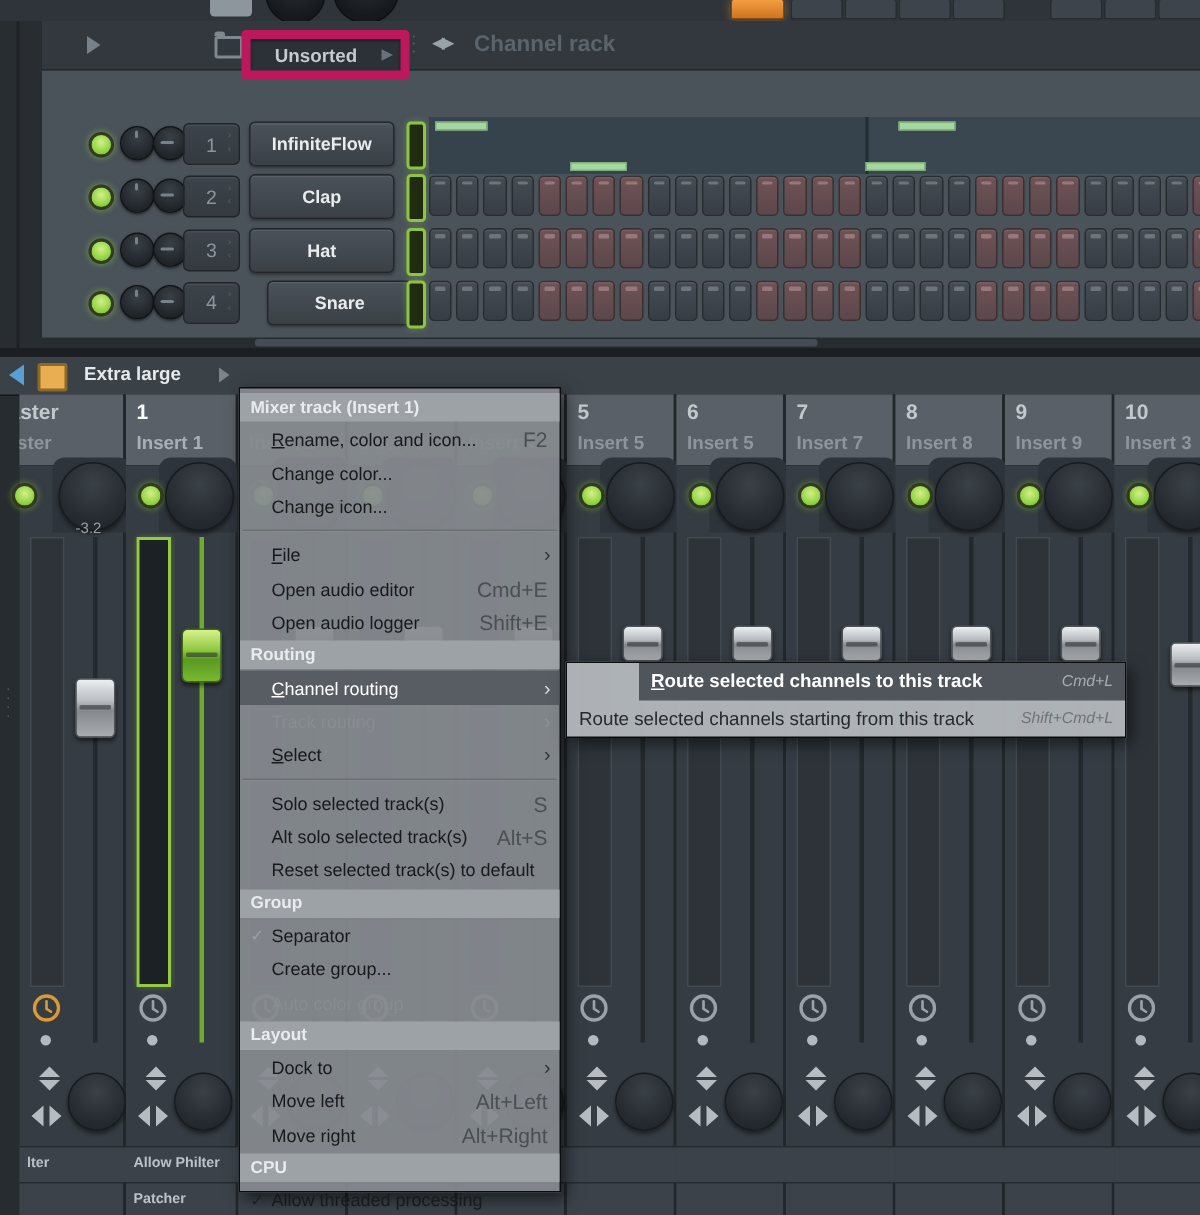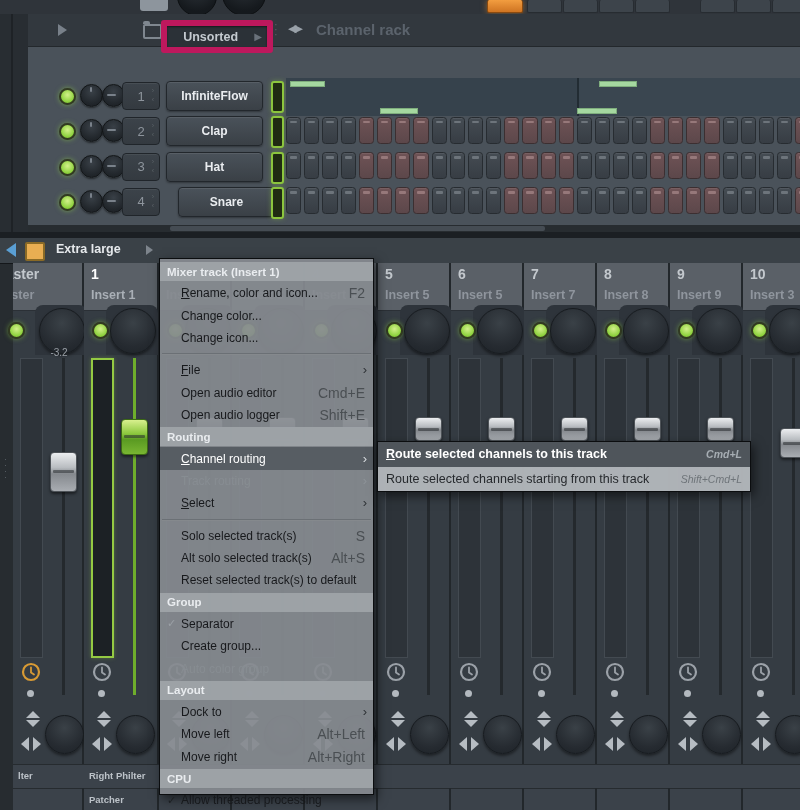--- a/index.html
+++ b/index.html
@@ -122,22 +122,22 @@
   .mi.hl{background:#575d63;color:#fff;} .mi.hl .arr{color:#d7dbdf;}
   .msep{height:1px;background:#6b7075;border-bottom:1px solid rgba(255,255,255,.18);margin:4px 2px;}
   .mi u{text-decoration:underline;}
 
   
   .sub{left:377px;top:441px;width:374px;height:51px;background:rgba(178,182,186,.97);
     border:1px solid #0b0d0f;box-shadow:3px 4px 10px rgba(0,0,0,.55);box-sizing:border-box;z-index:30;}
   .smi{height:24.5px;display:flex;align-items:center;padding:0 8px;font-size:12.5px;color:#26292d;}
   .smi .lbl{flex:1;white-space:nowrap;overflow:hidden;}
   .smi .sc{font-style:italic;font-size:10.5px;color:#6e7479;}
-  .smi.hl{background:#4f555b;color:#fff;font-weight:bold;}
-  .smi.hl .sc{color:#a6adb3;font-weight:bold;}
+  .smi.hl{background:#4f555b;color:#fff;font-weight:bold;margin-left:48px;}
+  .smi.hl .sc{color:#a6adb3;font-weight:normal;}
 </style>
 </head>
 <body>
 
 <div class="screen">
 
   <div class="abs topbar">
     <div class="tb-lcd" style="left:140px;width:28px;"></div>
     <div class="tb-knob" style="left:177px;top:-24px;width:38px;height:38px;"></div>
     <div class="tb-knob" style="left:222px;top:-28px;width:42px;height:42px;"></div>
@@ -288,21 +288,21 @@
           </svg></div>
         <div class="tdot"></div>
         <div class="arrcl">
           <div class="tri t-up"></div>
           <div class="tri t-dn"></div>
           <div class="tri t-lf"></div>
           <div class="tri t-rt"></div>
         </div>
         <div class="bigknob"></div>
         <div class="slotrow slot1">
-          <div class="sl">Right Philter</div>
+          <div class="sl">Allow Philter</div>
         </div>
         <div class="slotrow slot2">
           <div class="sl">Patcher</div>
         </div>
       </div>
       <div class="abs mtrack" style="left:159px;width:71px;">
         <div class="thead">
           <div class="tnum">2</div>
           <div class="tname">Insert 2</div>
         </div>

